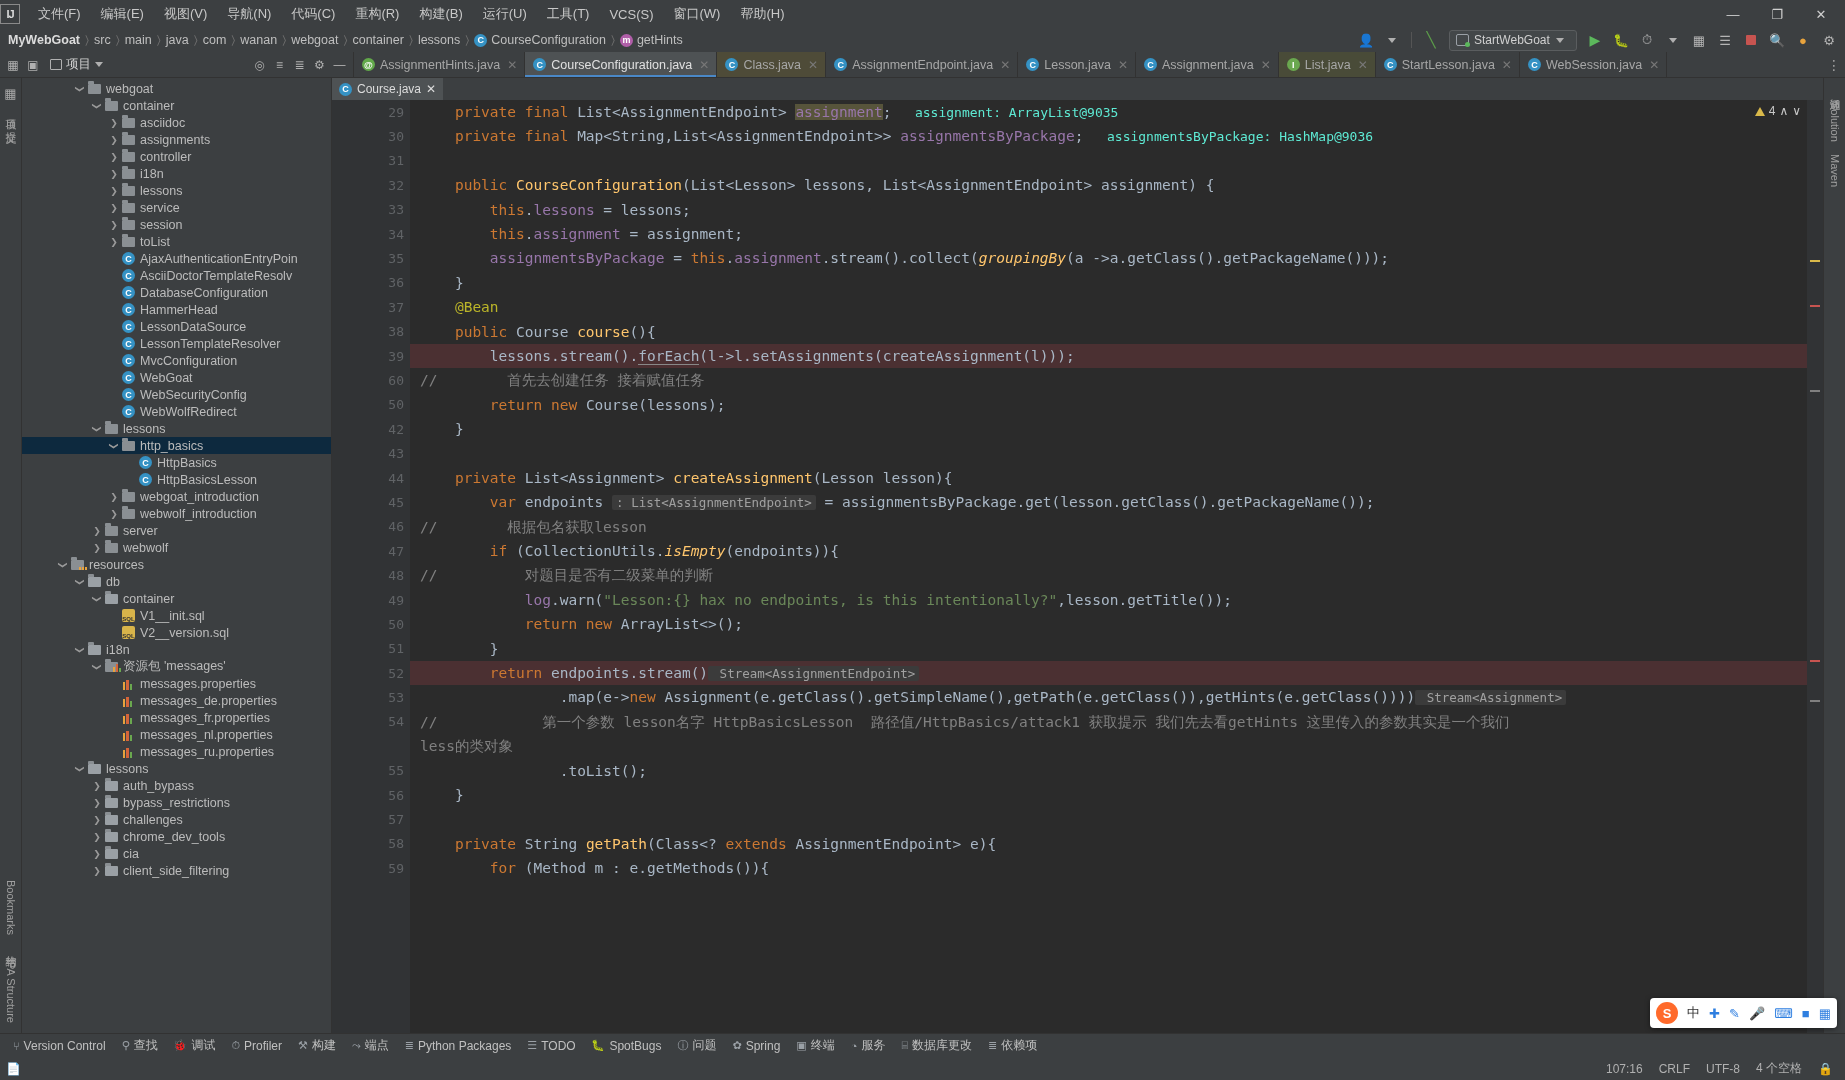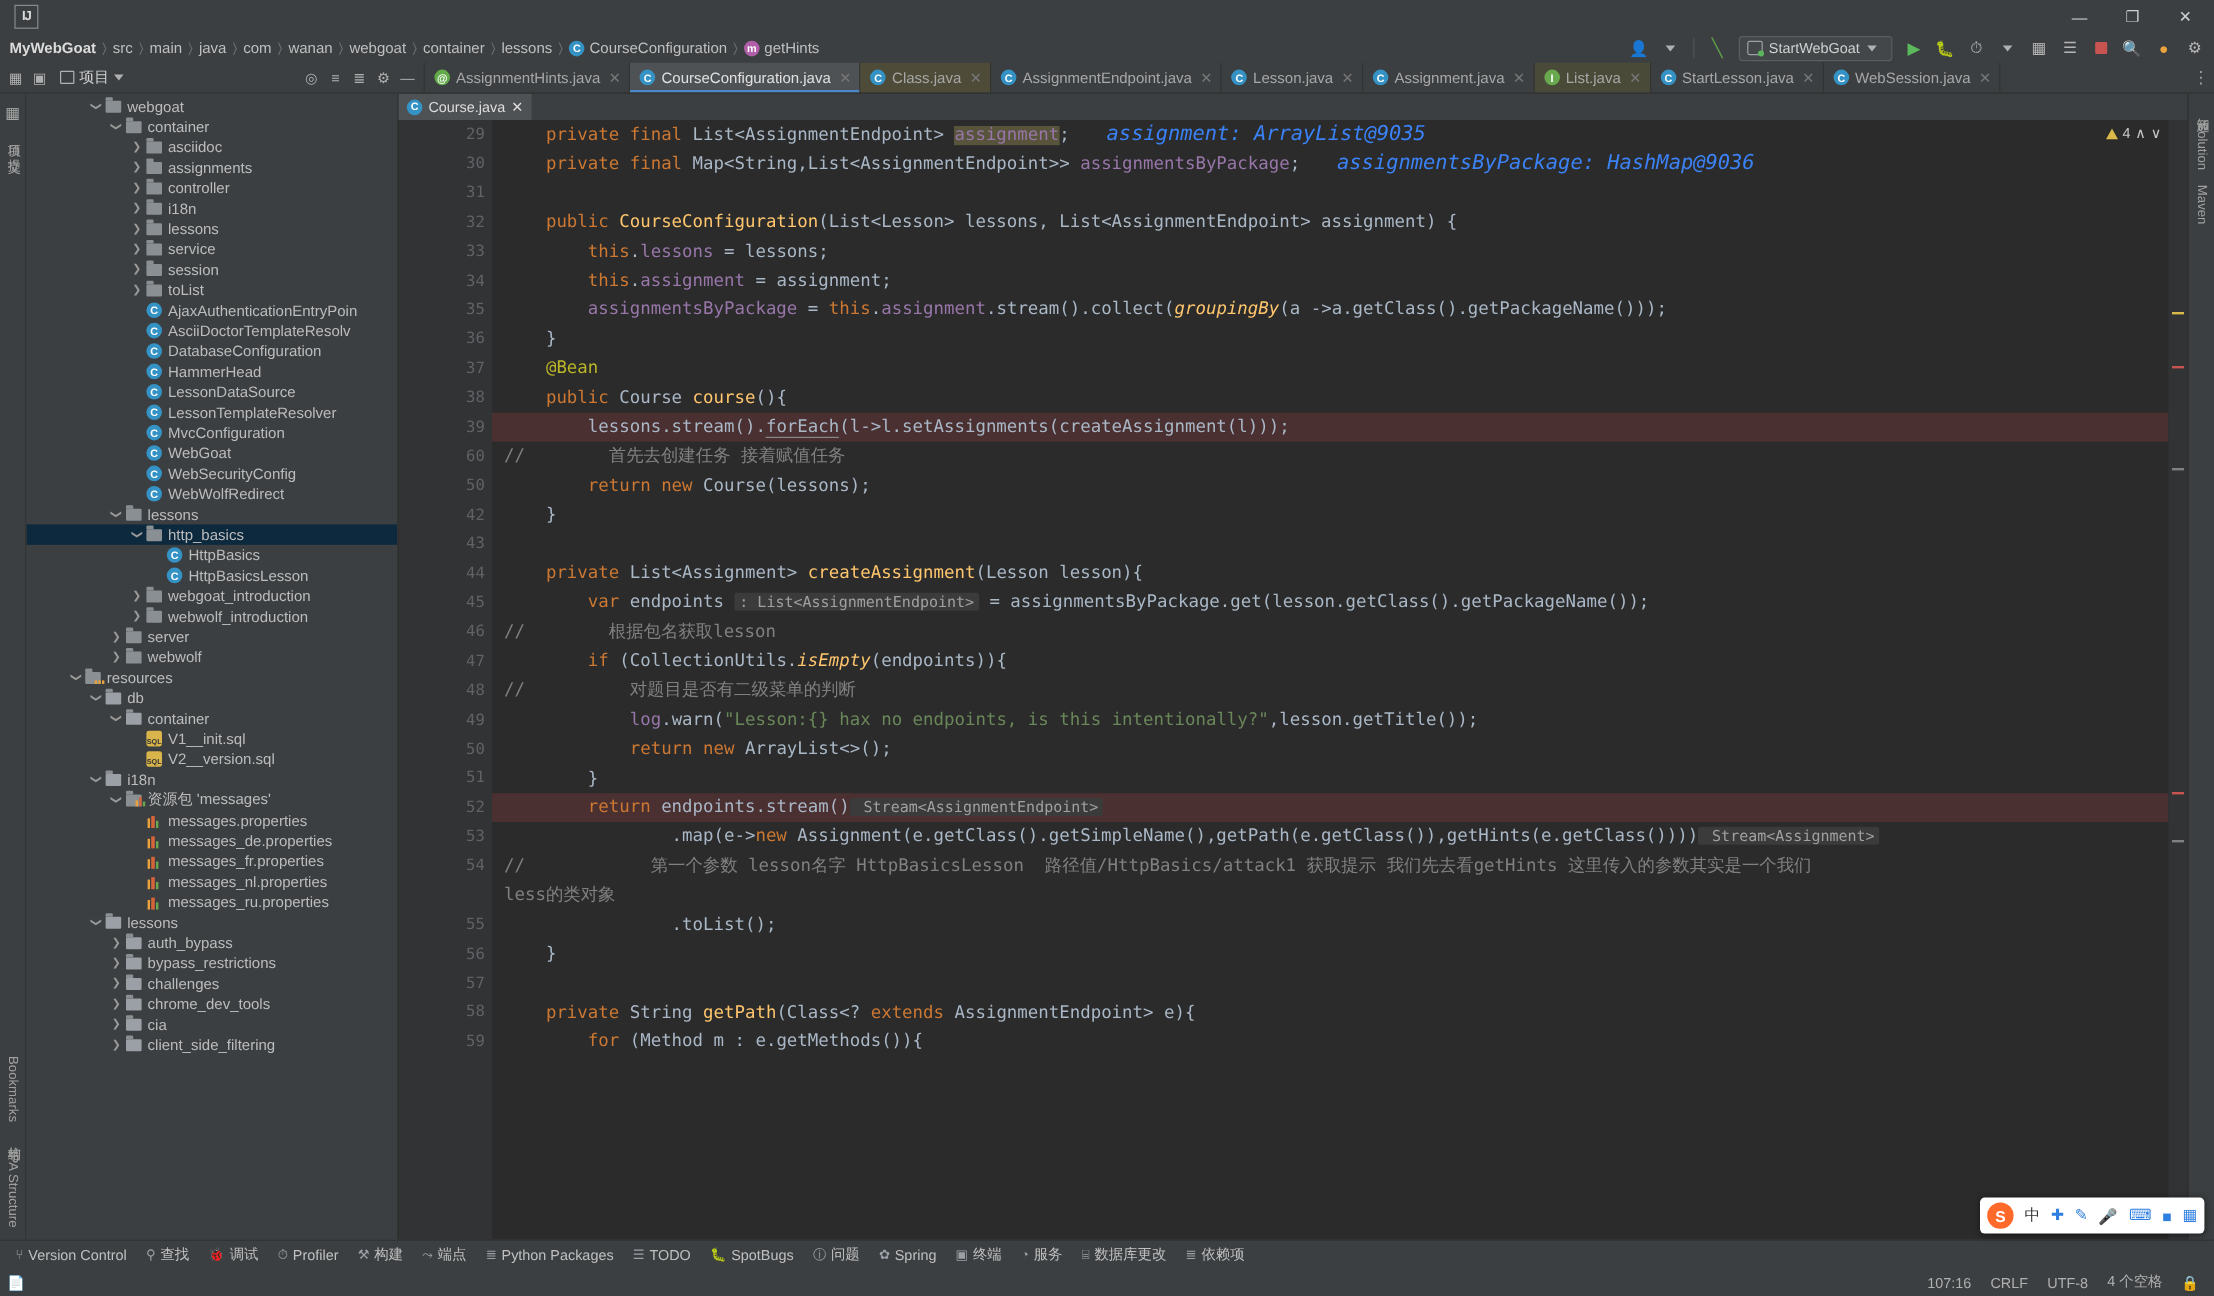--- a/index.html
+++ b/index.html
@@ -12,21 +12,21 @@
     overflow: hidden;
   }
   .app { width: 1845px; height: 1080px; display: flex; flex-direction: column; position: relative; }
 
   
   .titlebar {
     height: 28px; background: #3c3f41; display: flex; align-items: center;
     flex: 0 0 28px; position: relative;
   }
   .ij-logo {
-    width: 20px; height: 20px; margin: 0 8px 0 12px;
+    width: 20px; height: 20px; margin: 0 8px 0 0;
     border: 1px solid #8a8a8a; color: #dcdcdc; font-size: 11px; font-weight: bold;
     display: flex; align-items: center; justify-content: center; letter-spacing: -1px;
     background: #3c3f41;
   }
   .menu { display: flex; align-items: center; gap: 0px; }
   .menu-item {
     padding: 4px 10px; color: #c8c8c8; font-size: 13px; white-space: nowrap; cursor: default;
   }
   .win-title {
     position: absolute; left: 0; right: 0; text-align: center;
@@ -180,21 +180,21 @@
   .cline { height: 24.4px; white-space: pre; }
   .cline.hl { background: #4b3032; margin-left:-10px; padding-left:10px; }
   .kw { color: #cc7832; text-align: right; }
   .fld { color: #9876aa; }
   .str { color: #6a8759; }
   .cm  { color: #808080; }
   .anno { color: #bbb529; }
   .mth { color: #ffc66d; }
   .typ { color: #a9b7c6; }
   .stat { color: #8a8a8a; font-style: italic; }
-  .hint { color: #3b82f6; font-style: italic; font-size: 17px; }
+  .hint { color: #5eead4; font-size: 13px; }
   .hintbox { color: #a0a0a0; background: #3b3b3b; border-radius: 2px; padding: 0 4px; font-size: 12.5px; }
   .hl-ident { background: #57543b; }
 
   
   .anal {
     width: 16px; flex: 0 0 16px; background: #313335; position: relative;
   }
   .anal .mk { position: absolute; left: 3px; width: 10px; height: 2px; }
   .insp-badge {
     position:absolute; top: 4px; right: 22px; display:flex; align-items:center; gap:4px;
@@ -230,20 +230,34 @@
   .ime .it { color:#2f7fe0; font-size:13px; }
   .ime .cn { color:#333; font-size:13px; }
 </style>
 </head>
 <body>
 
 <div class="app">
 
   <div class="titlebar">
     <div class="ij-logo">IJ</div>
+    <div class="menu" id="menu-host">
+        <div class="menu-item">文件(F)</div>
+        <div class="menu-item">编辑(E)</div>
+        <div class="menu-item">视图(V)</div>
+        <div class="menu-item">导航(N)</div>
+        <div class="menu-item">代码(C)</div>
+        <div class="menu-item">重构(R)</div>
+        <div class="menu-item">构建(B)</div>
+        <div class="menu-item">运行(U)</div>
+        <div class="menu-item">工具(T)</div>
+        <div class="menu-item">VCS(S)</div>
+        <div class="menu-item">窗口(W)</div>
+        <div class="menu-item">帮助(H)</div>
+      </div>
     <div class="win-ctrl">
       <div class="win-btn">—</div>
       <div class="win-btn">❐</div>
       <div class="win-btn close">✕</div>
     </div>
   </div>
 
   <div class="navbar">
     <div id="crumb-host" style="display:flex;align-items:center;">
         <span class="crumb root">

